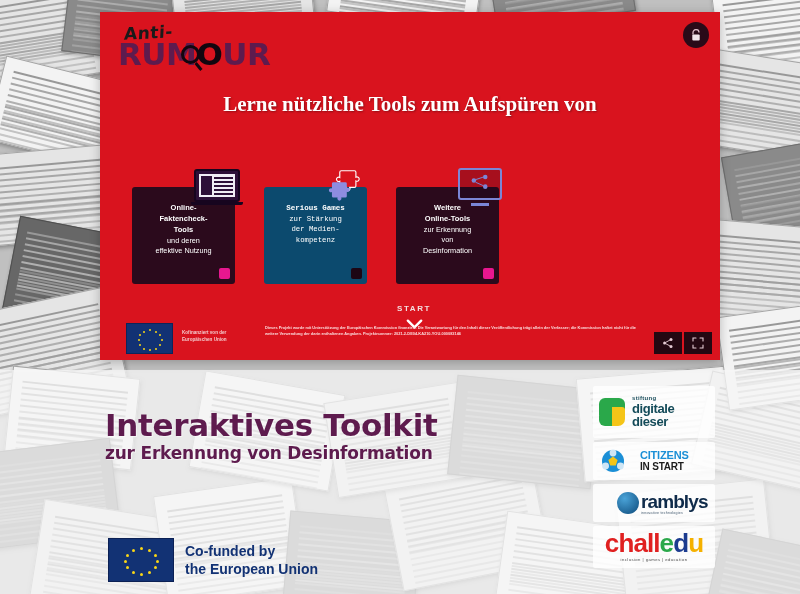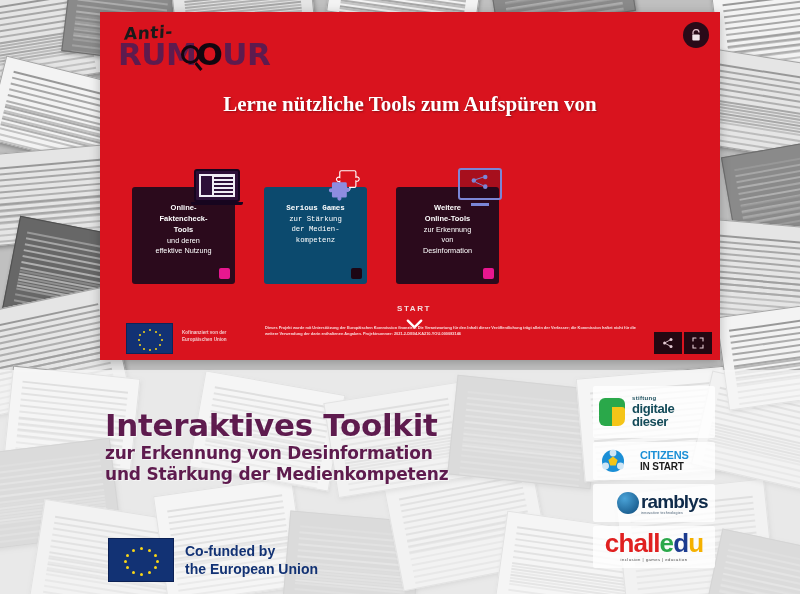--- a/index.html
+++ b/index.html
@@ -453,21 +453,20 @@
       <svg width="12" height="12" viewBox="0 0 12 12">
         <path d="M1 4V1h3M8 1h3v3M11 8v3H8M4 11H1V8" fill="none" stroke="#e7cdd6" stroke-width="1.1" stroke-linecap="round"></path>
       </svg>
     </div>
   </div>
 </div>
 
 <div id="bottom-title">
   <div class="l1">Interaktives Toolkit</div>
   <div class="l2">zur Erkennung von Desinformation</div>
-  <div class="l2">und Stärkung der Medienkompetenz</div>
 </div>
 
 <div id="eu-footer">
   <div id="eu-flag-big">
     <div class="eu-stars">
       <i style="left:31px;top:8px;width:3px;height:3px"></i>
         <i style="left:39px;top:10px;width:3px;height:3px"></i>
       <i style="left:45px;top:15px;width:3px;height:3px"></i>
         <i style="left:47px;top:21px;width:3px;height:3px"></i>
       <i style="left:45px;top:27px;width:3px;height:3px"></i>

